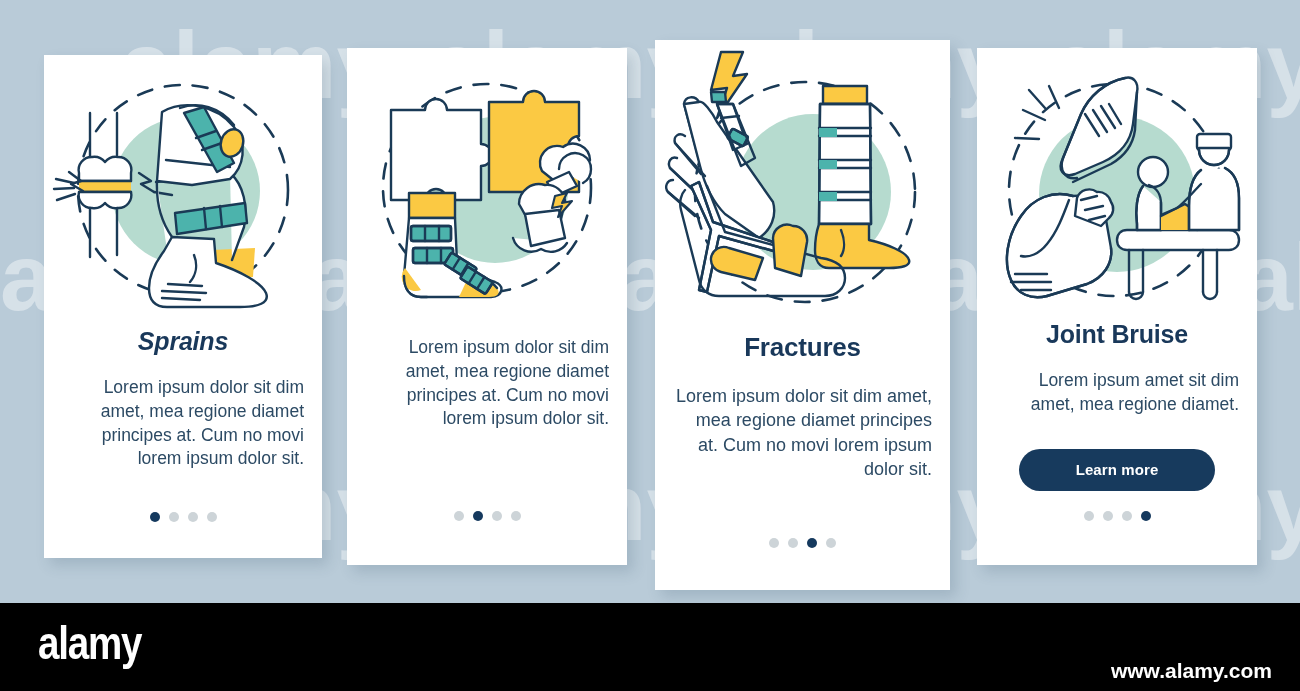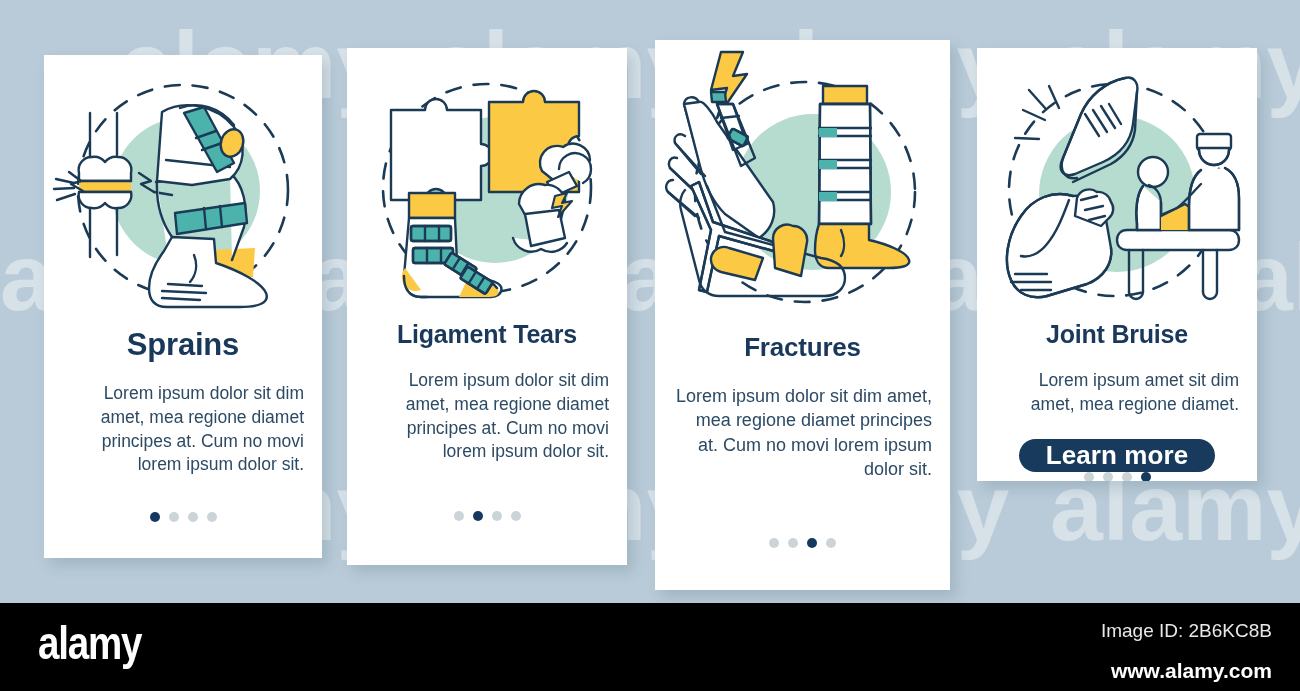--- a/index.html
+++ b/index.html
@@ -85,23 +85,23 @@
     background: #cdd4d8;
     display: block;
     cursor: pointer;
   }
   .dot.active { background: #15395e; }
 
   
   #card-1 { left: 44px;  top: 55px;  width: 278px; height: 503px; }
   #card-2 { left: 347px; top: 48px;  width: 280px; height: 517px; }
   #card-3 { left: 655px; top: 40px;  width: 295px; height: 550px; }
-  #card-4 { left: 977px; top: 48px;  width: 280px; height: 433px; }
-
-  #card-1 .card-title { font-size: 31px; margin-top: 8px; }
+  #card-4 { left: 977px; top: 48px;  width: 280px; height: 517px; }
+
+  #card-1 .card-title { font-size: 25px; margin-top: 8px; font-style: italic; }
   #card-2 .card-title { font-size: 25px; margin-top: 8px; }
   #card-3 .card-title { font-size: 26px; margin-top: 10px; }
   #card-4 .card-title { font-size: 25px; margin-top: 8px; }
 
   #card-1 .card-body, #card-2 .card-body, #card-4 .card-body { font-size: 17.5px; margin-top: 22px; }
   #card-3 .card-body { font-size: 18px; margin-top: 24px; }
 
   
   #footer {
     position: absolute;
@@ -285,21 +285,20 @@
             <g transform="rotate(32 126 236)">
               <rect x="112" y="224" width="30" height="14" rx="2" fill="#4cb3ac"></rect>
               <rect x="112" y="224" width="30" height="14" rx="2"></rect>
               <path d="M122 224 l0 14"></path>
                 <path d="M132 224 l0 14"></path>
             </g>
           </g>
         </svg>
       </div>
 
-      <div class="card-title">Ligament Tears</div>
       <div class="card-body">Lorem ipsum dolor sit dim amet, mea regione diamet principes at. Cum no movi lorem ipsum dolor sit.</div>
       <div class="dots" style="margin-top:auto;margin-bottom:44px;">
         <span class="dot"></span>
         <span class="dot active"></span>
         <span class="dot"></span>
         <span class="dot"></span>
       </div>
     </div>
   </div>
 
@@ -433,29 +432,28 @@
             <path d="M224 122 C 216 128 212 142 212 158 L212 182 L262 182 L262 150 C 262 134 256 124 248 120" fill="#fff"></path>
             <path d="M224 122 C 216 128 212 142 212 158 L212 182"></path>
             <path d="M262 182 L262 150 C 262 134 256 124 248 120"></path>
             <path d="M224 136 C 216 144 208 154 200 160 L186 166"></path>
           </g>
         </svg>
       </div>
 
       <div class="card-title">Joint Bruise</div>
       <div class="card-body">Lorem ipsum amet sit dim amet, mea regione diamet.</div>
-      <button class="learn-btn" style="margin-top:22px;width:196px;height:42px;font-size:26px;">Learn more</button>
+      <button class="learn-btn" style="margin-top:32px;width:196px;height:42px;font-size:15px;">Learn more</button>
       <div class="dots" style="margin-top:auto;margin-bottom:44px;">
         <span class="dot"></span>
         <span class="dot"></span>
         <span class="dot"></span>
         <span class="dot active"></span>
       </div>
     </div>
   </div>
 
   <div id="footer">
     <div id="footer-logo">alamy</div>
-    <div id="footer-imageid">Image ID: 2B6KC8B</div>
     <div id="footer-url">www.alamy.com</div>
   </div>
 
 </div>
 
 </body></html>

